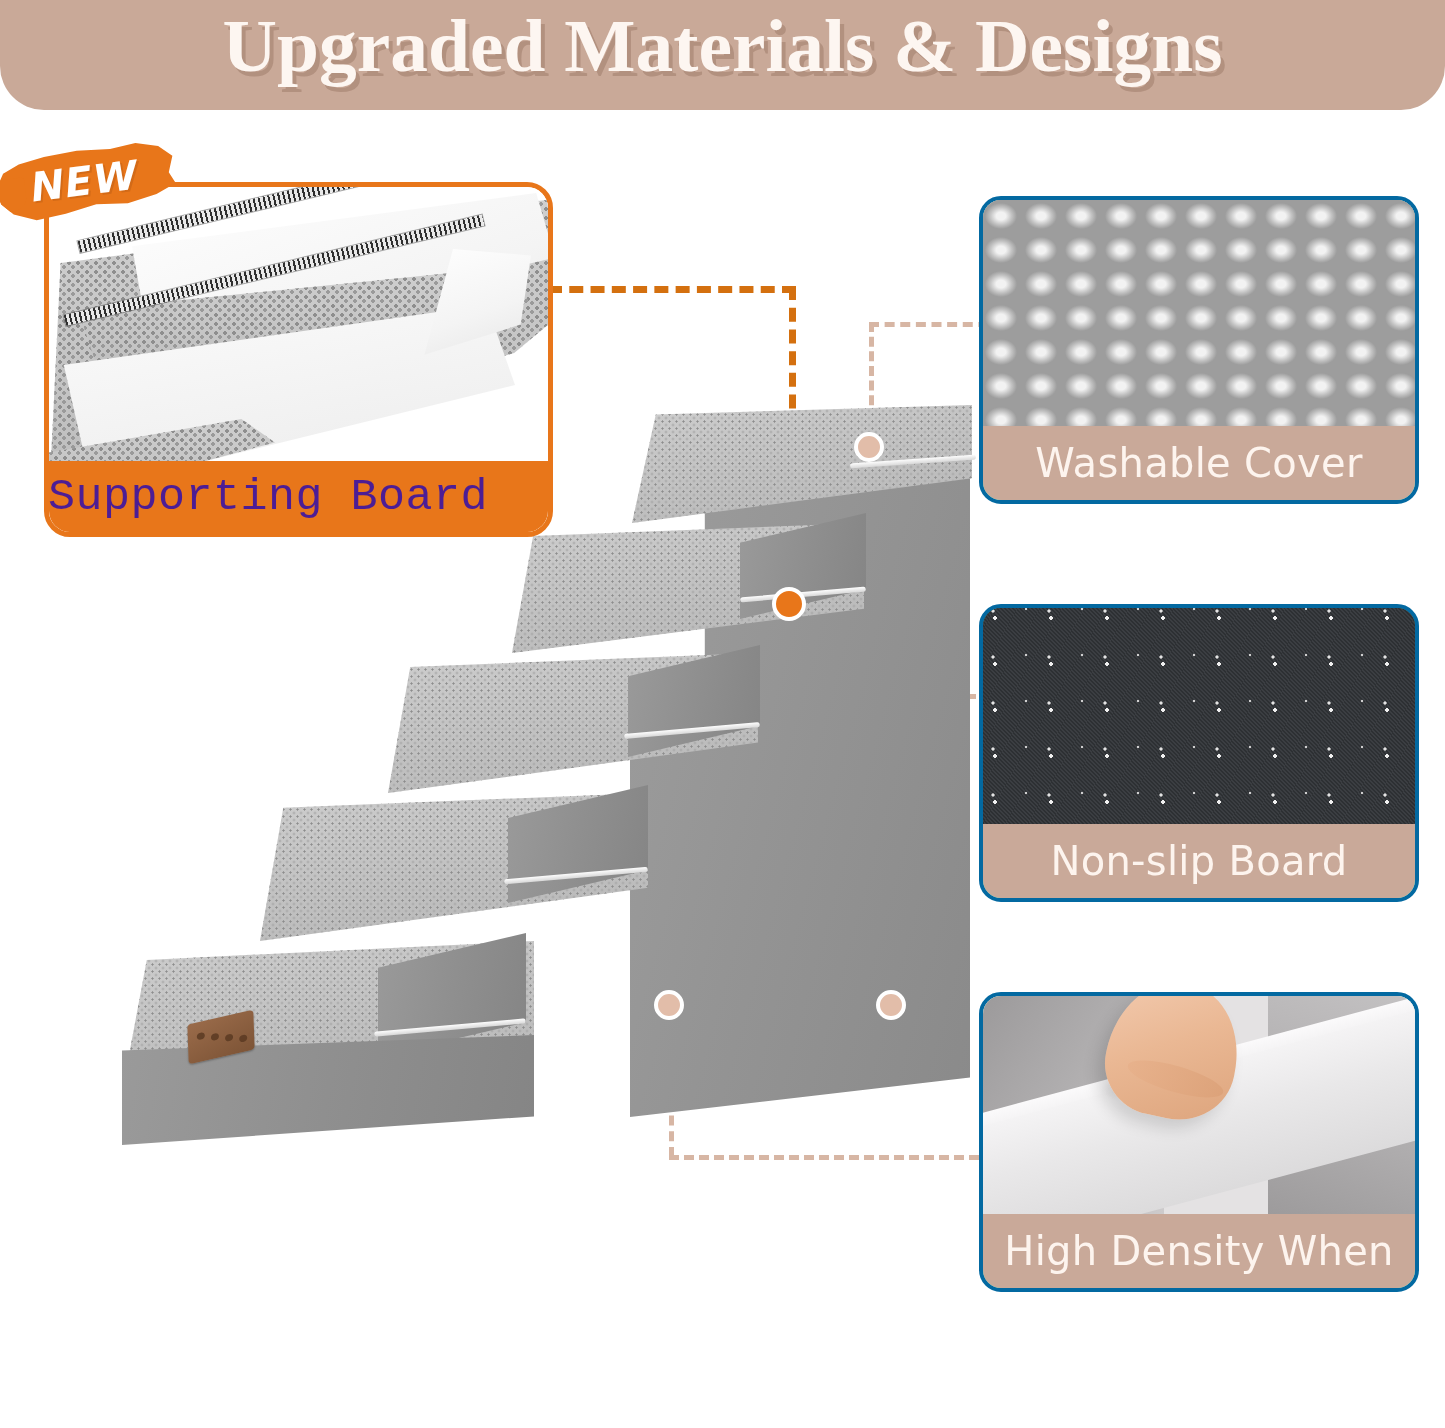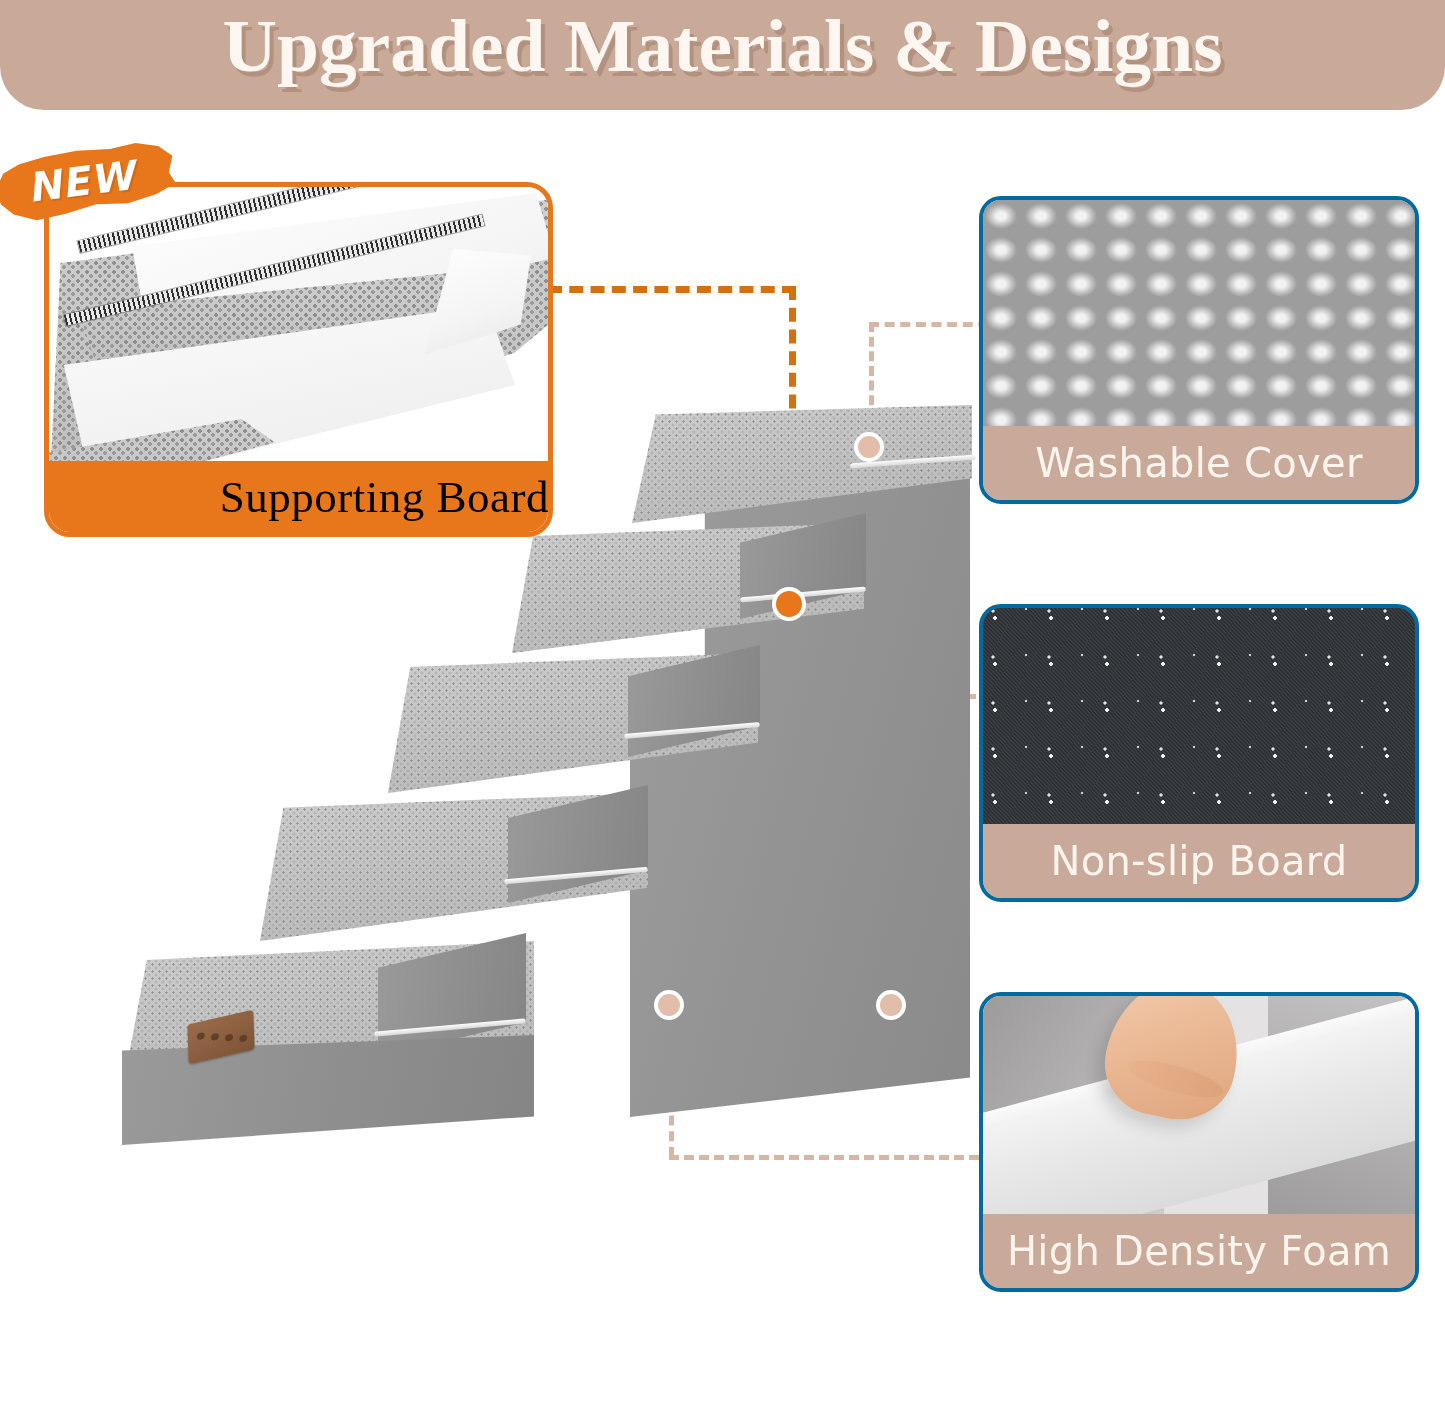--- a/index.html
+++ b/index.html
@@ -75,23 +75,23 @@
     font-size:40px;font-weight:bold;font-style:italic;color:#ffffff;
     letter-spacing:1px;transform:rotate(-7deg);
     text-shadow:2px 2px 0 rgba(180,90,20,.4);
     font-family:"DejaVu Sans", sans-serif;
   }
 
   #supporting-board-label{
     position:absolute;left:-1px;right:-1px;bottom:-1px;height:72px;
     background:#e8761a;
     border-bottom-left-radius:22px;border-bottom-right-radius:22px;
-    display:flex;align-items:center;justify-content:flex-end;
-    color:#000000;font-size:45px;letter-spacing:.5px;
-    font-family:Liberation Serif, serif;
+    display:flex;align-items:center;justify-content:flex-start;
+    color:#4c1d95;font-size:45px;letter-spacing:.5px;
+    font-family:Liberation Mono, monospace;
   }
 
   
   .feature-panel{
     position:absolute;left:979px;width:432px;
     border:4px solid #0369a1;border-radius:22px;
     background:#5eead4;overflow:hidden;
   }
   .fp-photo{position:absolute;left:0;right:0;top:0;bottom:74px;overflow:hidden;}
   .fp-label{
@@ -364,18 +364,18 @@
         <div id="foam-bg-left"></div>
         <div id="foam-bg-right"></div>
         <div id="foam-slab-top"></div>
         <div id="foam-slab"></div>
         <div id="foam-dent"></div>
         <div id="foam-hand"></div>
         <div id="foam-hand-knuckles"></div>
       </div>
     </div>
     <div class="fp-label">
-      <span>High Density Foam</span>
+      <span>High Density When</span>
     </div>
   </div>
 
 
 </div>
 
 </body></html>

